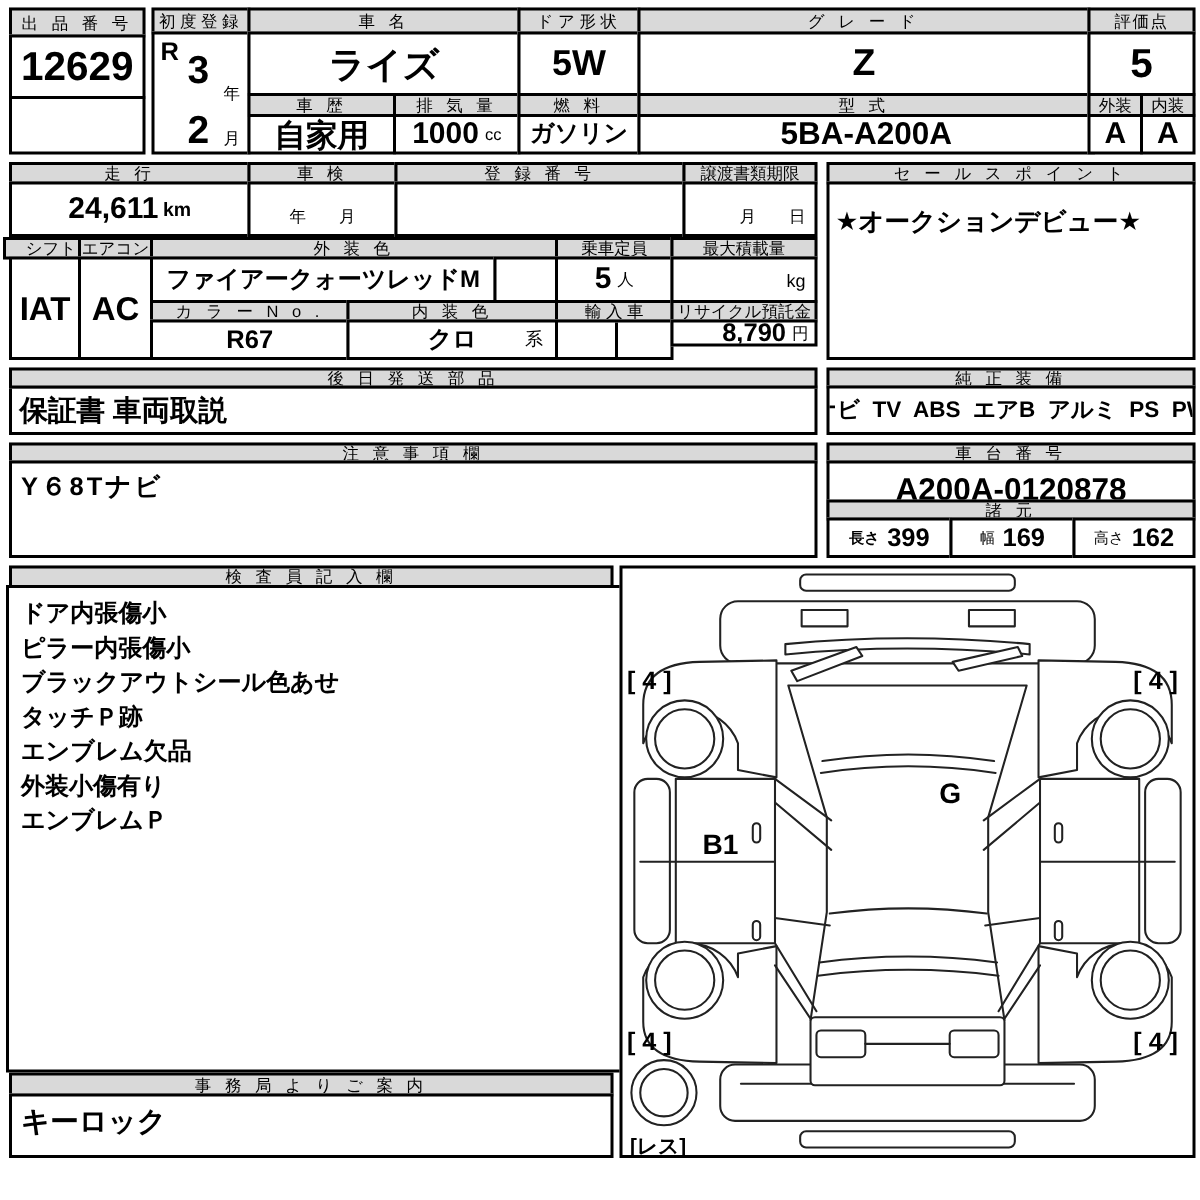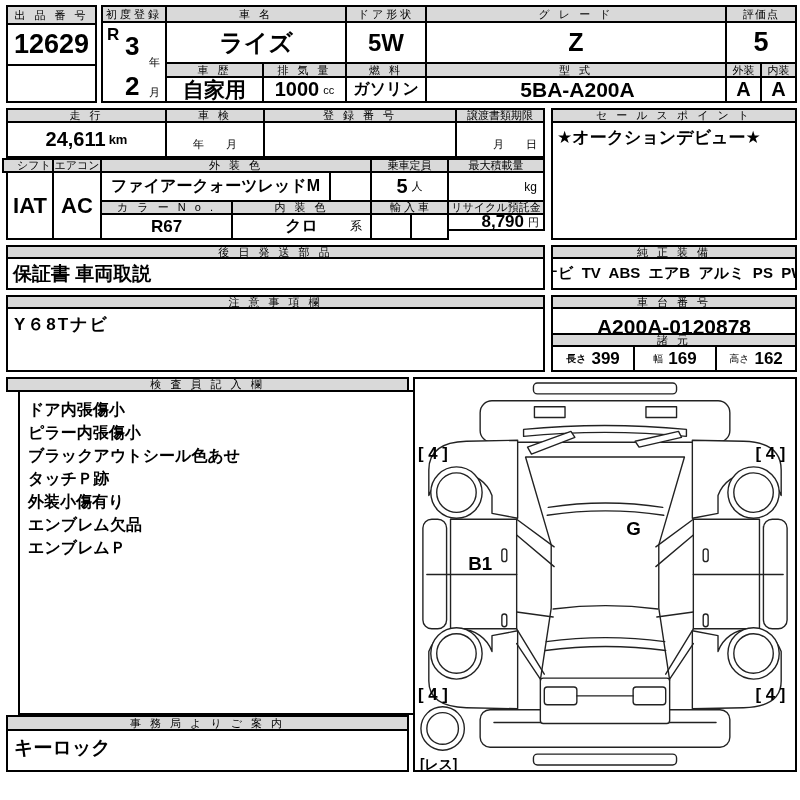--- a/index.html
+++ b/index.html
@@ -72,21 +72,21 @@
       <span class="smallunit">km</span>
   </div>
   <div class="cell hdr" style="left:165px;top:108px;width:100px;height:15px">車 検</div>
   <div class="cell val bottom pre" style="left:165px;top:121px;width:100px;height:37px;font-size:11px;font-weight:normal;padding-bottom:4px">年　　月</div>
   <div class="cell hdr" style="left:263px;top:108px;width:194px;height:15px">登 録 番 号</div>
   <div class="cell" style="left:263px;top:121px;width:194px;height:37px"></div>
   <div class="cell hdr" style="left:455px;top:108px;width:90px;height:15px;letter-spacing:0">譲渡書類期限</div>
   <div class="cell val bottom right pre" style="left:455px;top:121px;width:90px;height:37px;font-size:11px;font-weight:normal;padding:0 6px 4px 0">月　　日</div>
 
   <div class="cell hdr" style="left:551px;top:108px;width:246px;height:15px">セ ー ル ス ポ イ ン ト</div>
-  <div class="cell val left top" style="left:551px;top:121px;width:246px;height:119px;font-size:17px;padding:3px 4px">★オークションデビュー★</div>
+  <div class="cell val left top" style="left:551px;top:121px;width:246px;height:119px;font-size:17px;padding:13px 4px">★オークションデビュー★</div>
 
   <div class="cell hdr" style="left:2px;top:158px;width:64px;height:15px;letter-spacing:0">シフト</div>
   <div class="cell val" style="left:6px;top:171px;width:48px;height:69px;font-size:22px">IAT</div>
   <div class="cell hdr" style="left:52px;top:158px;width:50px;height:15px;letter-spacing:0">エアコン</div>
   <div class="cell val" style="left:52px;top:171px;width:50px;height:69px;font-size:22px">AC</div>
 
   <div class="cell hdr" style="left:100px;top:158px;width:272px;height:15px">外 装 色</div>
   <div class="cell val" style="left:100px;top:171px;width:231px;height:31px;font-size:16px">ファイアークォーツレッドM</div>
   <div class="cell" style="left:329px;top:171px;width:43px;height:31px"></div>
   <div class="cell hdr" style="left:100px;top:200px;width:133px;height:15px">カ ラ ー N o .</div>
@@ -132,27 +132,27 @@
   <div class="cell val" style="left:633px;top:345px;width:84px;height:27px;font-size:17px">
     <span style="font-weight:normal;font-size:10px;margin-right:5px">幅</span>
       <span>169</span>
   </div>
   <div class="cell val" style="left:715px;top:345px;width:82px;height:27px;font-size:17px">
     <span style="font-weight:normal;font-size:10px;margin-right:5px">高さ</span>
       <span>162</span>
   </div>
 
   <div class="cell hdr" style="left:6px;top:377px;width:403px;height:15px">検 査 員 記 入 欄</div>
-  <div class="cell" style="left:18px;top:390px;width:467px;height:325px;padding:6px 8px">
+  <div class="cell" style="left:4px;top:390px;width:467px;height:325px;padding:6px 8px">
     <div class="insp-line">ドア内張傷小</div>
     <div class="insp-line">ピラー内張傷小</div>
     <div class="insp-line">ブラックアウトシール色あせ</div>
     <div class="insp-line">タッチＰ跡</div>
+    <div class="insp-line">エンブレム欠品</div>
     <div class="insp-line">外装小傷有り</div>
-    <div class="insp-line">エンブレム欠品</div>
     <div class="insp-line">エンブレムＰ</div>
   </div>
   <div class="cell hdr" style="left:6px;top:715px;width:403px;height:16px">事 務 局 よ り ご 案 内</div>
   <div class="cell val left top" style="left:6px;top:729px;width:403px;height:43px;font-size:19px;padding:4px 0 0 6px">キーロック</div>
 
   <div class="cell" style="left:413px;top:377px;width:384px;height:395px">
     <svg width="380" height="391" viewBox="0 0 385 396" style="display:block">
       <g stroke="#222" stroke-width="1.4" fill="#fff" stroke-linejoin="round" stroke-linecap="round">
 
         <rect x="120" y="4" width="145" height="11" rx="4"></rect>

